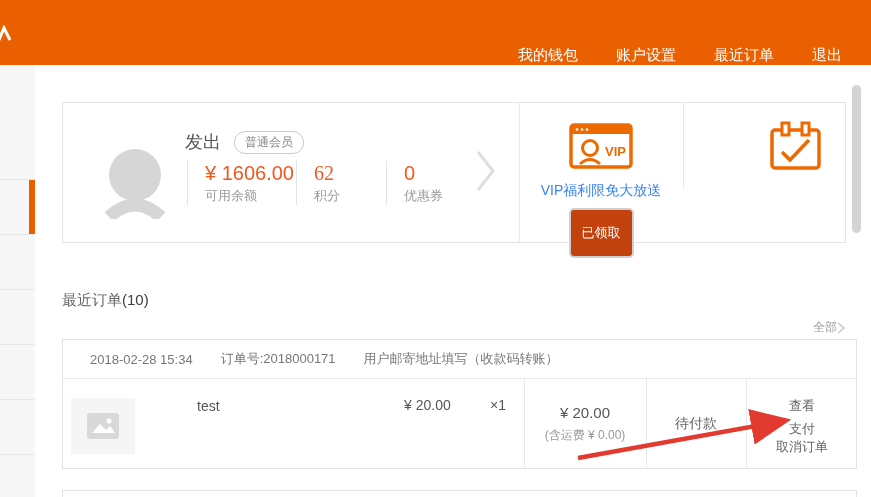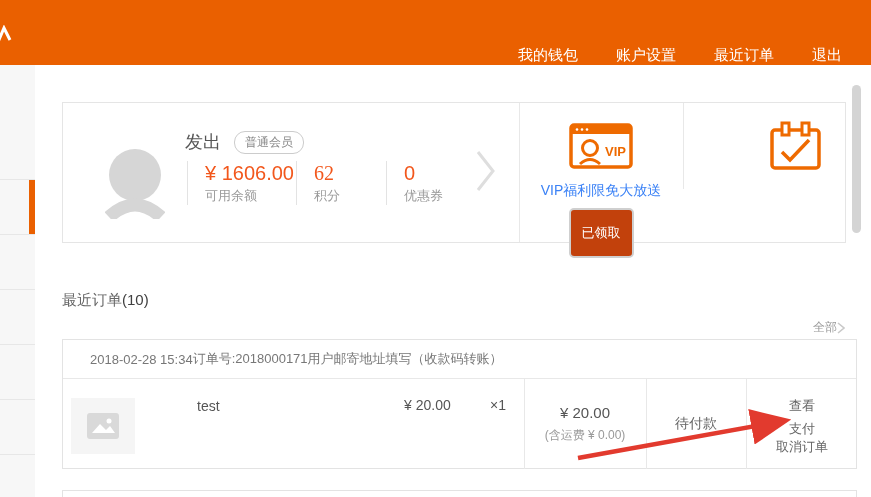--- a/index.html
+++ b/index.html
@@ -40,21 +40,21 @@
   .vip-claimed{display:inline-block;margin-top:8px;background:#c2410c;border:2px solid #cfcfcf;border-radius:5px;color:#fff;font-size:13px;padding:14px 11px;cursor:pointer;}
   .calendar-wrap{position:absolute;left:652px;top:0;width:162px;height:139px;text-align:center;}
   .calendar-icon{display:inline-block;margin-top:18px;}
   
   .orders-header{position:absolute;left:62px;top:291px;width:796px;height:22px;}
   .orders-title{position:absolute;left:0;top:0;font-size:15px;color:#666;}
   .orders-count{color:#404040;}
   .view-all{position:absolute;right:13px;top:1px;font-size:12px;color:#999;cursor:pointer;display:flex;align-items:center;gap:0;margin-top:27px;}
   
   .order-card{position:absolute;left:62px;top:339px;width:795px;height:130px;border:1px solid #e3e3e3;background:#fff;box-sizing:border-box;}
-  .order-head{height:38px;border-bottom:1px solid #e8e8e8;display:flex;align-items:center;padding-left:27px;font-size:13px;color:#777;}
+  .order-head{height:38px;border-bottom:1px solid #e8e8e8;display:flex;align-items:center;padding-left:27px;gap:28px;font-size:13px;color:#777;}
   .order-body{position:relative;height:90px;}
   .col-div{position:absolute;top:0;bottom:0;border-left:1px solid #e8e8e8;}
   .cd1{left:461px;} .cd2{left:583px;} .cd3{left:683px;}
   .thumb{position:absolute;left:8px;top:19px;width:64px;height:56px;background:#f5f5f5;display:flex;align-items:center;justify-content:center;}
   .item-name{position:absolute;left:86px;top:19px;font-size:14px;color:#555;margin-left:48px;}
   .item-price{position:absolute;left:341px;top:18px;font-size:14px;color:#555;}
   .item-qty{position:absolute;left:427px;top:18px;font-size:14px;color:#555;}
   .cell-total{position:absolute;left:461px;top:0;width:122px;text-align:center;}
   .total-amount{font-size:15px;color:#555;margin-top:25px;}
   .shipping-note{font-size:12px;color:#999;margin-top:6px;}

